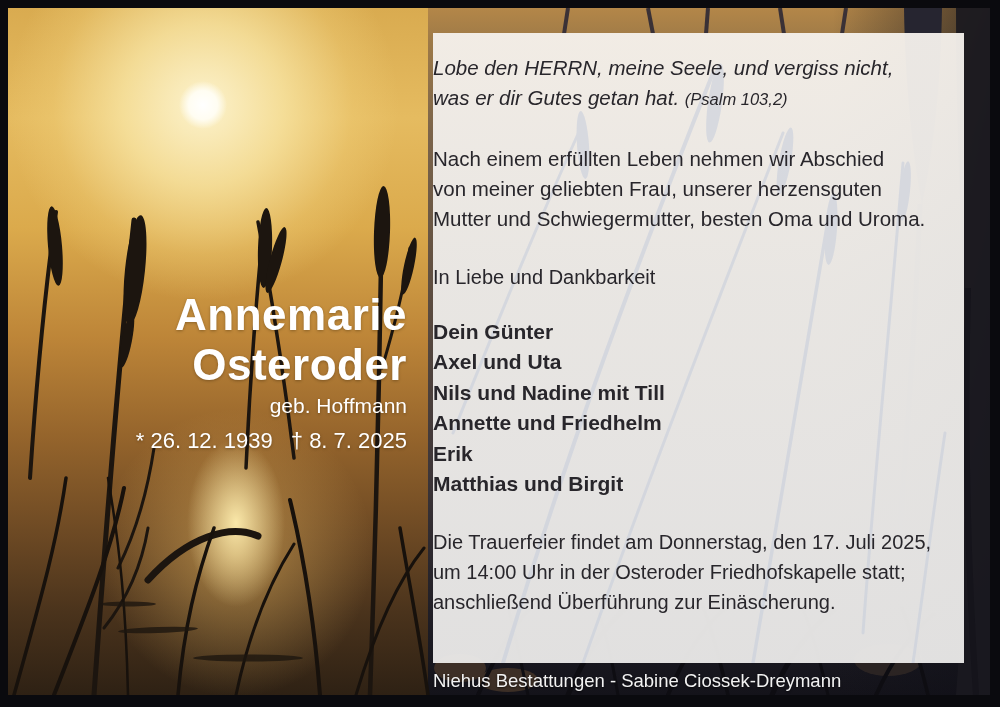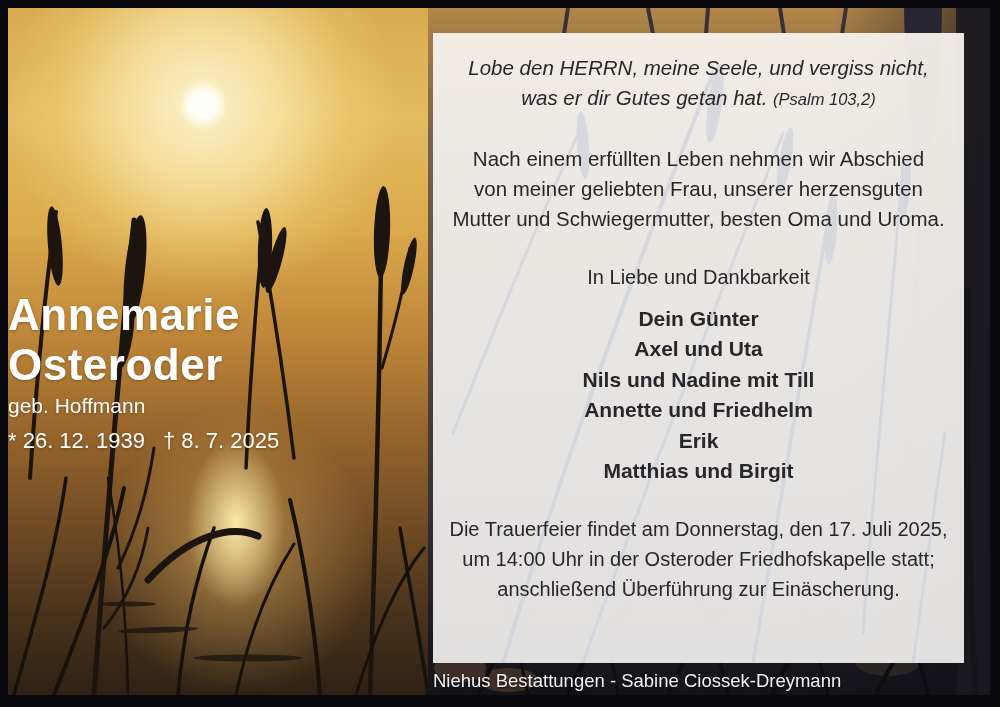--- a/index.html
+++ b/index.html
@@ -20,39 +20,40 @@
   }
   .right-shade{
     position:absolute;top:0;bottom:0;left:420px;right:0;
     background:
       linear-gradient(90deg, rgba(20,20,28,0) 72%, rgba(16,16,24,.65) 100%),
       linear-gradient(180deg, rgba(178,133,72,.96) 0%, rgba(152,117,70,.93) 5%, rgba(112,91,72,.9) 18%, rgba(84,71,64,.93) 42%, rgba(58,52,57,.96) 68%, rgba(27,26,34,1) 92%, rgba(20,19,26,1) 100%);
   }
   .grass-svg{position:absolute;inset:0;}
   
   .name-block{
-    position:absolute;left:0;top:282px;width:367px;text-align:left;color:#ffffff;
+    position:absolute;left:0;top:282px;width:367px;text-align:right;color:#ffffff;
     text-shadow:0 1px 3px rgba(40,25,5,.35);
+    padding-left:32px;
   }
   .name-first,.name-last{font-size:44px;font-weight:700;line-height:50px;letter-spacing:.5px;}
   .name-maiden{font-size:21px;line-height:24px;margin-top:4px;}
   .name-dates{font-size:22px;line-height:26px;margin-top:10px;}
   .date-gap{display:inline-block;width:18px;}
   
   .panel{
     position:absolute;left:425px;top:25px;width:531px;height:630px;
     background:linear-gradient(180deg, rgba(246,242,237,.95) 0%, rgba(240,238,235,.95) 40%, rgba(236,235,234,.95) 100%);
   }
   .panel-watermark{position:absolute;inset:0;opacity:.6;}
-  .panel-content{position:relative;height:100%;text-align:center;color:#28262b;border-radius:15px;}
+  .panel-content{position:relative;height:100%;text-align:left;color:#28262b;border-radius:15px;}
   .quote{padding-top:20px;font-style:italic;font-size:20.5px;line-height:30px;}
   .quote-source{font-size:16.5px;}
   .message{margin-top:30px;font-size:20.5px;line-height:30px;}
   .closing{margin-top:30px;font-size:20px;line-height:26px;}
-  .mourners{margin-top:14px;font-size:21px;font-weight:700;line-height:30.4px;}
+  .mourners{margin-top:27px;font-size:21px;font-weight:700;line-height:30.4px;}
   .ceremony{margin-top:28px;font-size:20px;line-height:30px;}
   
   .footer{
     position:absolute;left:425px;width:531px;top:661px;text-align:left;
     color:#f2f2f2;font-size:18.5px;line-height:24px;text-shadow:0 1px 2px rgba(0,0,0,.6);
   }
 </style>
 </head>
 <body>
 

